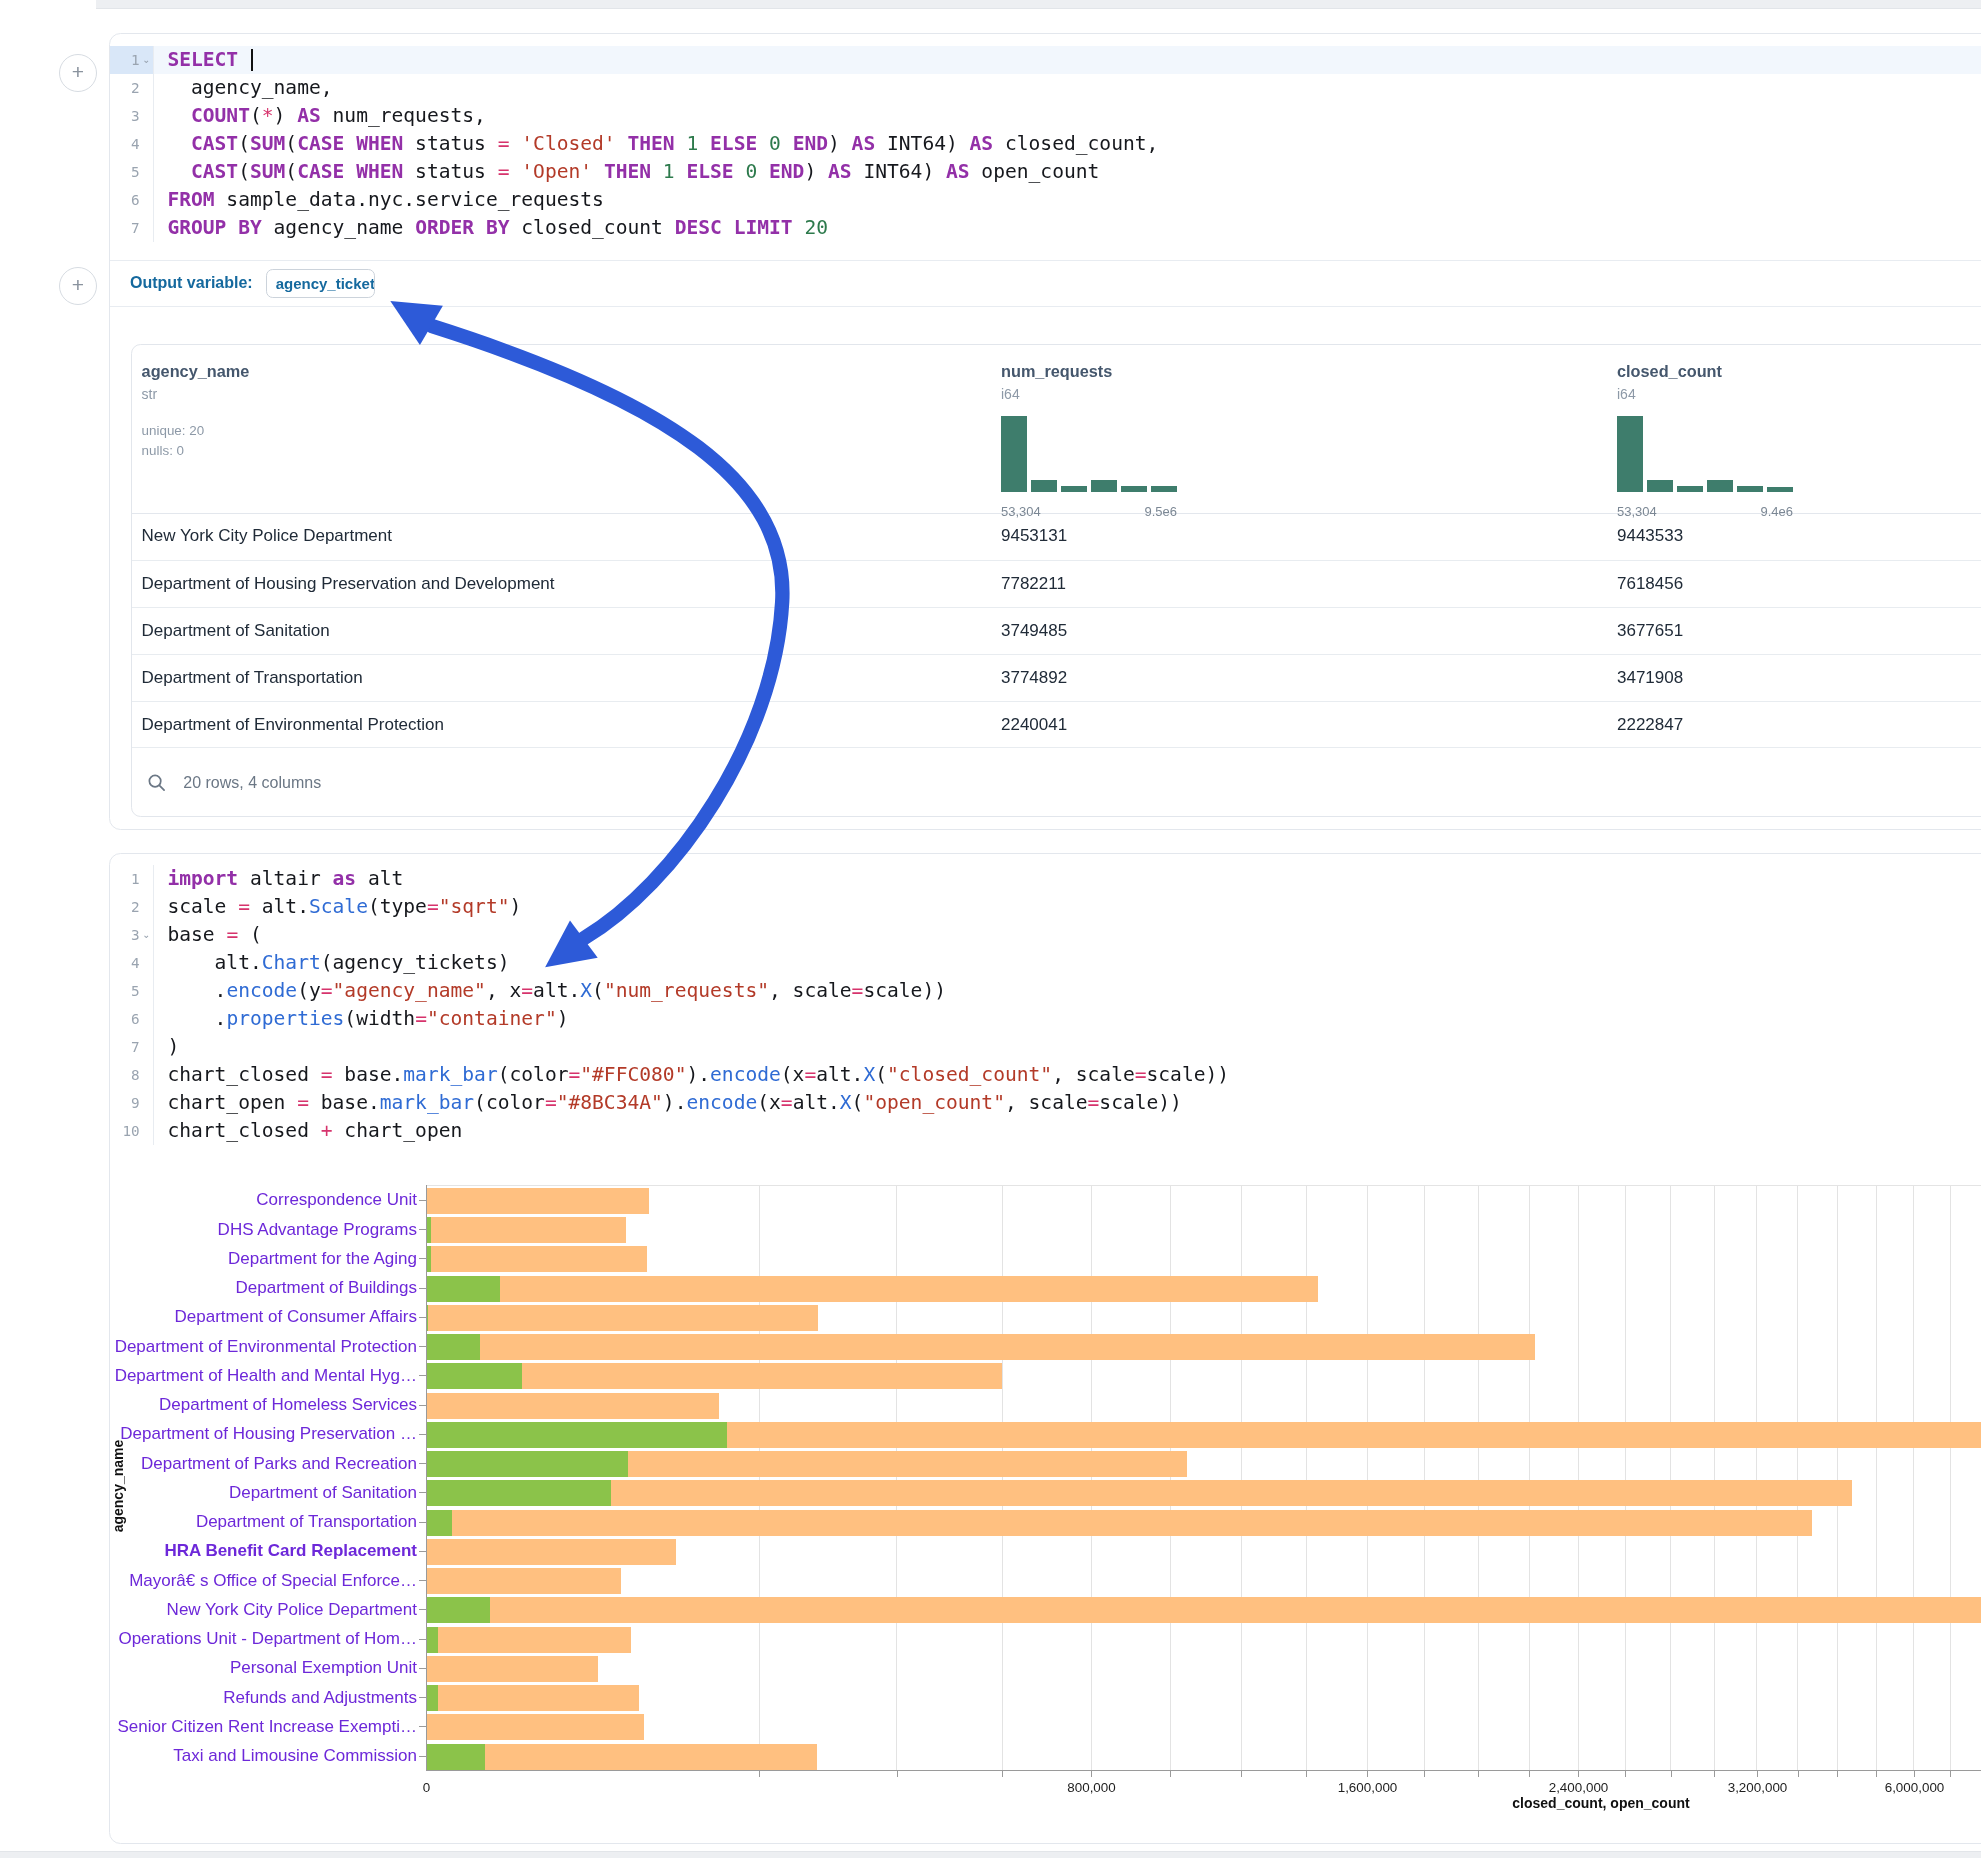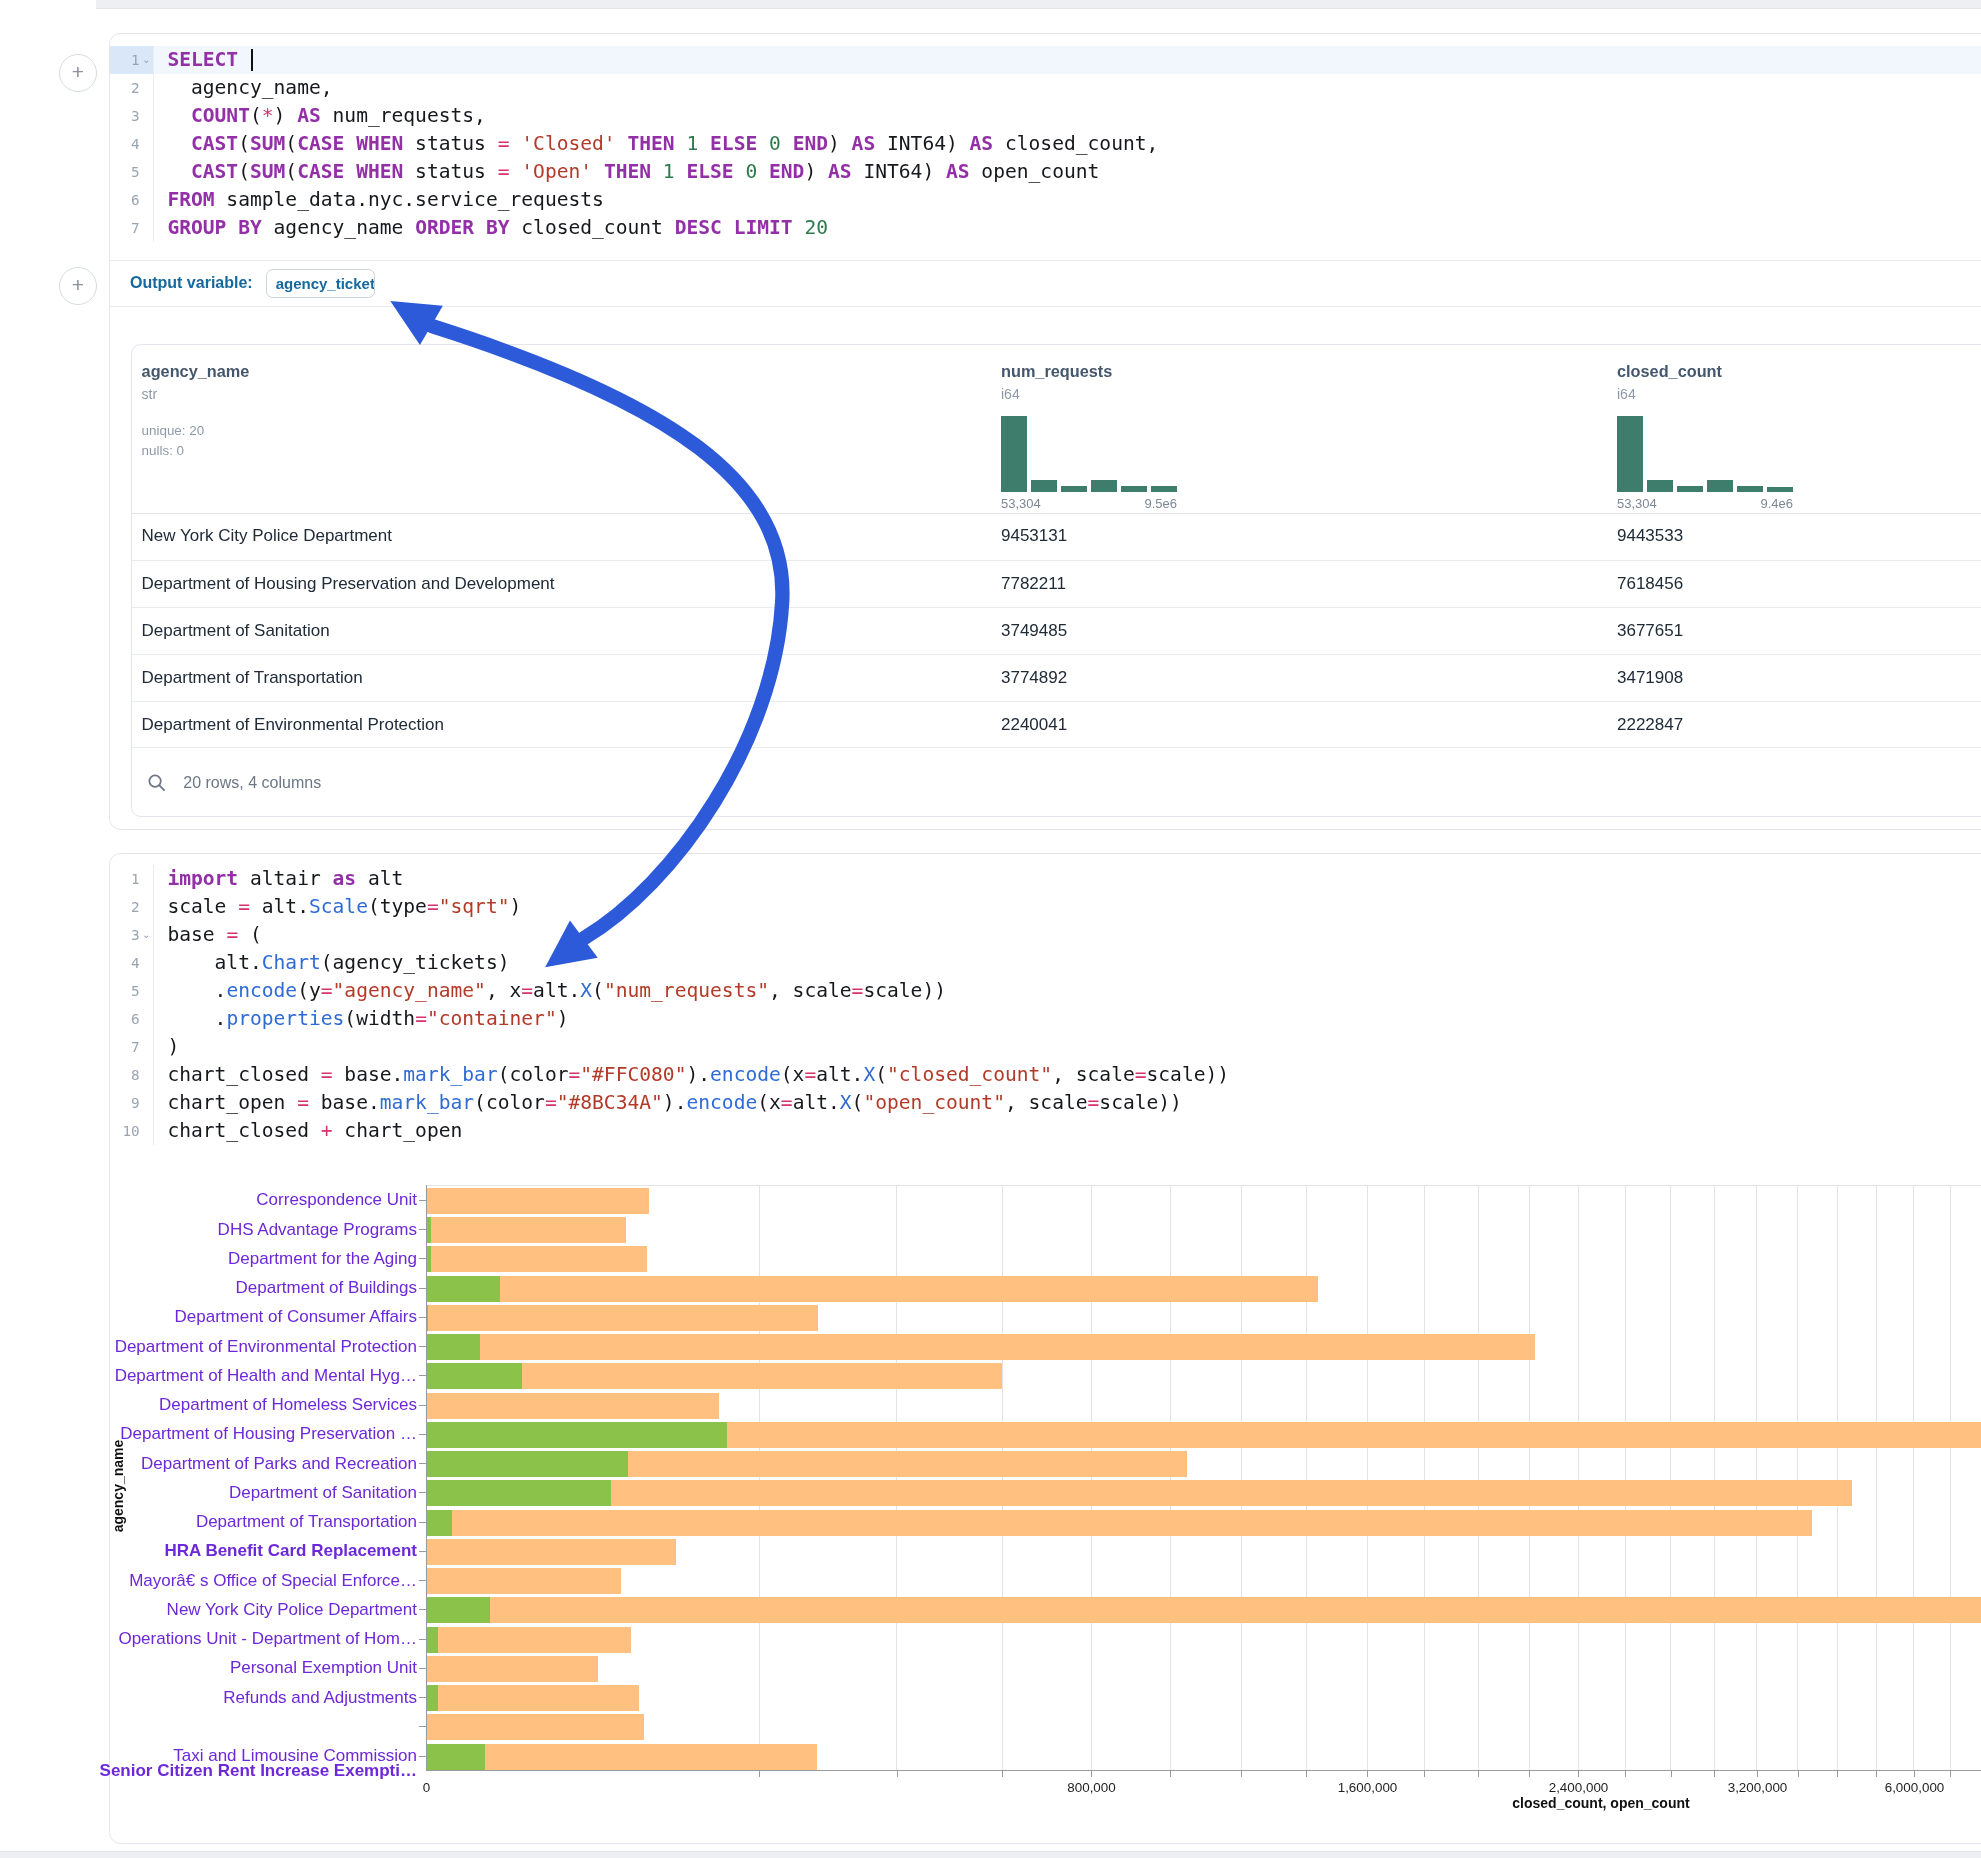--- a/index.html
+++ b/index.html
@@ -48,21 +48,21 @@
   .table-card{position:absolute;left:21px;top:310px;width:2007px;height:473px;background:#fff;
               border:1px solid #e2e6ec;border-radius:9.6px;box-sizing:border-box;}
   .tc-header{position:absolute;left:0;top:0;height:168px;right:0;border-bottom:1px solid #e3e7ed;}
   .tc-col{position:absolute;top:17px;}
   .tc-name{color:#45576d;font-size:16.3px;font-weight:bold;}
   .tc-type{color:#8d99a7;font-size:14px;margin-top:5.7px;}
   .tc-meta{color:#8d99a7;font-size:13.4px;margin-top:4.8px;}
   .tc-meta-first{margin-top:21px;}
   .hist{position:relative;width:176px;height:78px;margin-top:11.5px;}
   .hist-bar{position:absolute;bottom:0;background:#3e7d6c;}
-  .hist-labels{width:176px;display:flex;justify-content:space-between;color:#7b8794;font-size:13px;margin-top:4px;}
+  .hist-labels{width:176px;display:flex;justify-content:space-between;color:#7b8794;font-size:13px;margin-top:12px;}
   .tc-row{position:absolute;left:0;right:0;height:47px;border-top:1px solid #e8ecf0;}
   .tc-row:first-of-type{border-top:none;}
   .tc-cell{position:absolute;top:0;height:47px;display:flex;align-items:center;color:#202b38;font-size:17px;}
   .tc-footer{position:absolute;left:0;right:0;top:402px;height:70px;border-top:1px solid #e8ecf0;
              display:flex;align-items:center;padding-left:15.3px;gap:17px;color:#6b7785;font-size:16px;}
 
   
   .chart-layer{position:absolute;left:0;top:0;width:1982px;height:1858px;pointer-events:none;}
   .plot{position:absolute;left:426px;top:1185px;width:1555px;height:585px;overflow:hidden;
         border-top:1px solid #e4e4e4;}
@@ -419,21 +419,21 @@
       <div class="ylabel" style="top: 1571px;">Mayorâ€ s Office of Special Enforce…</div>
       <div class="ydash" style="top: 1580px;"></div>
       <div class="ylabel" style="top: 1600px;">New York City Police Department</div>
       <div class="ydash" style="top: 1609px;"></div>
       <div class="ylabel" style="top: 1629px;">Operations Unit - Department of Hom…</div>
       <div class="ydash" style="top: 1639px;"></div>
       <div class="ylabel" style="top: 1658px;">Personal Exemption Unit</div>
       <div class="ydash" style="top: 1668px;"></div>
       <div class="ylabel" style="top: 1688px;">Refunds and Adjustments</div>
       <div class="ydash" style="top: 1697px;"></div>
-      <div class="ylabel" style="top: 1761px; font-weight: bold;">Senior Citizen Rent Increase Exempti…</div>
+      <div class="ylabel" style="top: 1717px;">Senior Citizen Rent Increase Exempti…</div>
       <div class="ydash" style="top: 1726px;"></div>
       <div class="ylabel" style="top: 1746px;">Taxi and Limousine Commission</div>
       <div class="ydash" style="top: 1756px;"></div>
     </div>
 
   <svg class="arrow-svg" width="1982" height="1858" viewBox="0 0 2073 1944">
     <path id="arrow-path" d="M 451 341 C 700 420, 825 505, 818 630 C 810 775, 706 925, 610 982" fill="none" stroke-width="15" stroke-linecap="round" stroke="#2d5ad8"></path>
     <polygon id="arrow-head-a" points="408,315 463,320 439,361" fill="#2d5ad8"></polygon>
     <polygon id="arrow-head-b" points="570,1012 596,963 625,1002" fill="#2d5ad8"></polygon>
   </svg>

